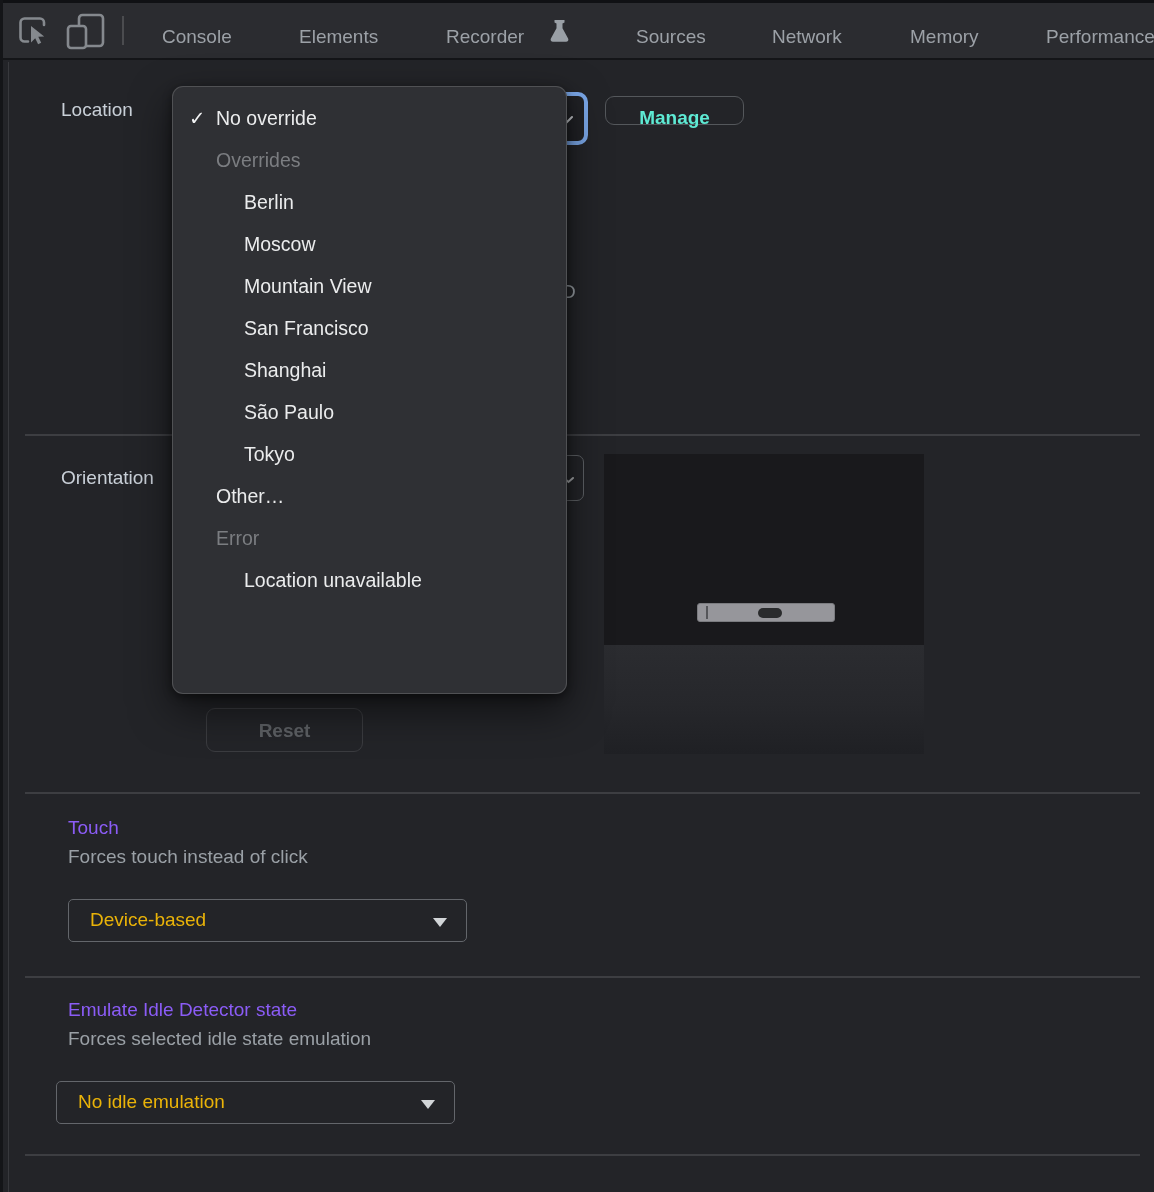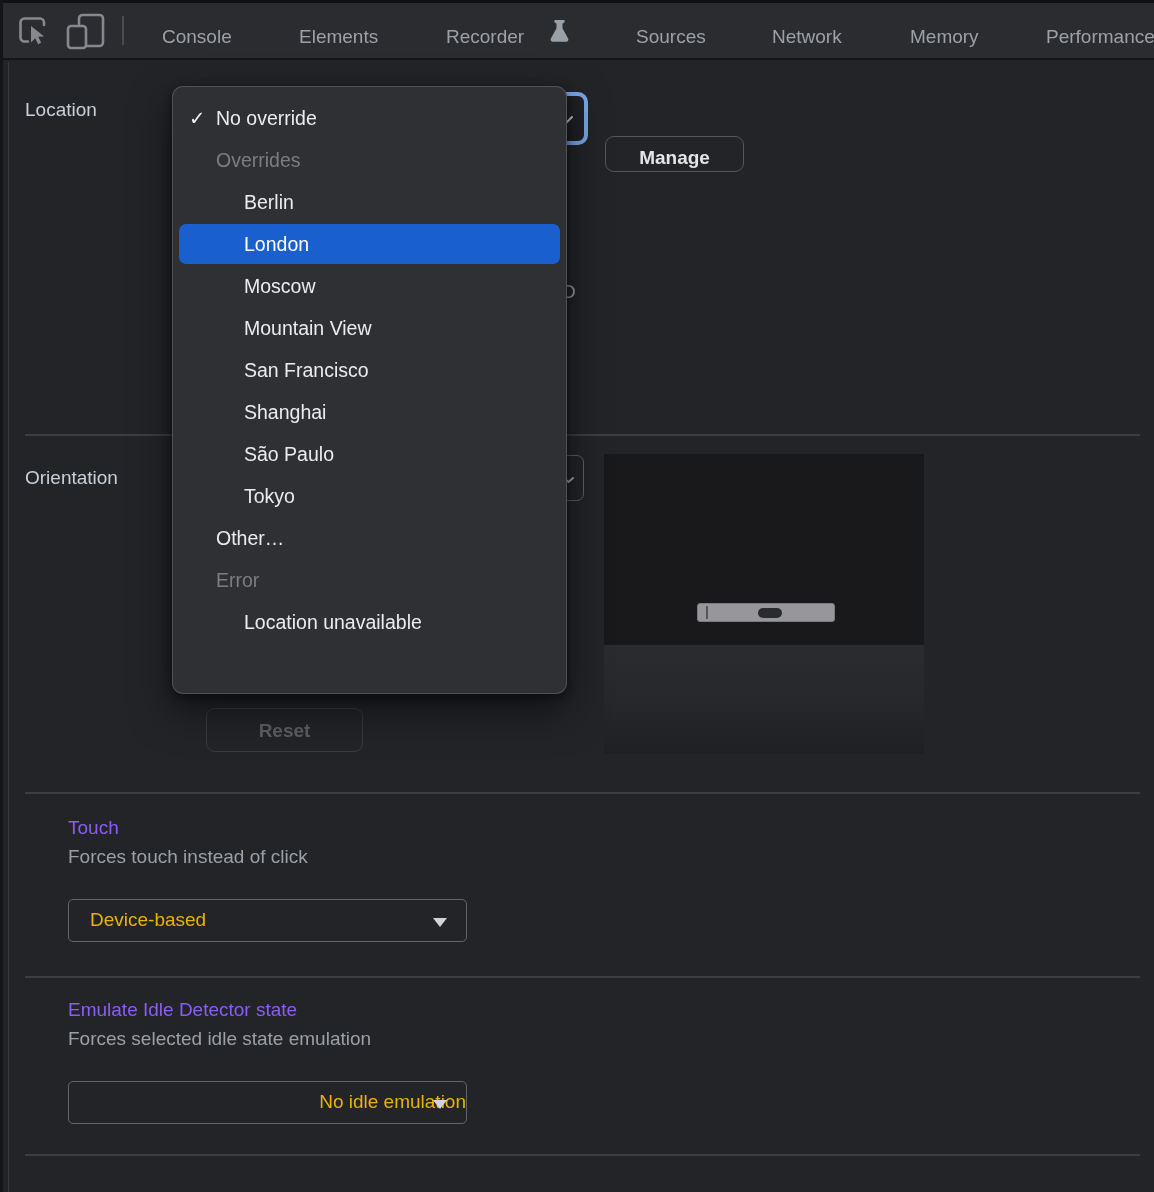--- a/index.html
+++ b/index.html
@@ -17,30 +17,30 @@
   .edge-top{position:absolute;left:0;top:0;width:1154px;height:3px;background:#101114;z-index:60;}
   .edge-left{position:absolute;left:0;top:0;width:3px;height:1192px;background:#141518;z-index:60;}
 
   
   .toolbar{position:absolute;left:0;top:0;width:1154px;height:60px;background:#2b2c30;border-bottom:2px solid #141518;z-index:5;}
   .tb-icon{position:absolute;top:12px;}
   .tb-sep{position:absolute;left:122px;top:16px;width:2px;height:29px;background:#4b4c4f;}
   .tb-tab{position:absolute;top:8px;height:58px;line-height:58px;font-size:19px;color:#9ca1a7;white-space:nowrap;cursor:default;}
 
   
-  .section-label{position:absolute;font-size:19px;color:#c9d0d8;}
+  .section-label{position:absolute;font-size:19px;color:#c9d0d8;margin-left:36px;}
   .sub-label{position:absolute;font-size:19px;color:#9aa0a6;}
   .group-title{position:absolute;font-size:19px;color:#8b5cf6;}
 
   .v-line{position:absolute;left:8px;top:62px;width:1px;height:1130px;background:#38393d;}
   .divider{position:absolute;left:25px;width:1115px;height:2px;background:#3d3e42;}
 
   
   .btn{position:absolute;border-radius:9px;font-size:19px;font-weight:600;text-align:center;}
-  .btn-manage{left:605px;top:96px;width:139px;height:36px;line-height:42px;border:1.5px solid #54575b;color:#e5e5e5;background:transparent;margin-top:40px;}
+  .btn-manage{left:605px;top:96px;width:139px;height:29px;line-height:42px;border:1.5px solid #54575b;color:#5eead4;background:transparent;}
   .btn-reset{left:206px;top:708px;width:157px;height:44px;line-height:41px;border:1.5px solid #3b3c40;color:#5d6064;background:transparent;}
 
   
   .loc-select{position:absolute;left:388px;top:92px;width:200px;height:53px;border:4px solid var(--focus-ring);border-radius:10px;background:#202125;z-index:1;}
   .orient-select{position:absolute;left:468px;top:455px;width:116px;height:46px;border:1.5px solid #5d6064;border-radius:7px;background:transparent;z-index:1;}
   .mini-chevron{position:absolute;}
 
   .hidden-frag{position:absolute;left:562px;top:281px;font-size:19px;color:#9aa0a6;z-index:1;}
 
   
@@ -147,35 +147,34 @@
   <span class="sub-label" style="left:68px;top:846px;">Forces touch instead of click</span>
   <div class="dt-select" style="left:68px;top:899px;">
     <span>Device-based</span>
     <span class="tri-down"></span>
   </div>
 
   <div class="divider" style="top:976px;"></div>
 
   <span class="group-title" style="left:68px;top:999px;">Emulate Idle Detector state</span>
   <span class="sub-label" style="left:68px;top:1028px;">Forces selected idle state emulation</span>
-  <div class="dt-select" style="left:68px;top:1081px;text-align:right;">
+  <div class="dt-select" style="left:56px;top:1081px;">
     <span>No idle emulation</span>
     <span class="tri-down"></span>
   </div>
 
   <div class="divider" style="top:1154px;"></div>
 
   <div class="popup">
     <div class="pm-row">
       <span class="pm-check">✓</span>
       <span>No override</span>
     </div>
     <div class="pm-row header">Overrides</div>
     <div class="pm-row opt">Berlin</div>
-    <div class="pm-row opt selected">London</div>
     <div class="pm-row opt">Moscow</div>
     <div class="pm-row opt">Mountain View</div>
     <div class="pm-row opt">San Francisco</div>
     <div class="pm-row opt">Shanghai</div>
     <div class="pm-row opt">São Paulo</div>
     <div class="pm-row opt">Tokyo</div>
     <div class="pm-row">Other…</div>
     <div class="pm-row header">Error</div>
     <div class="pm-row opt">Location unavailable</div>
   </div>

